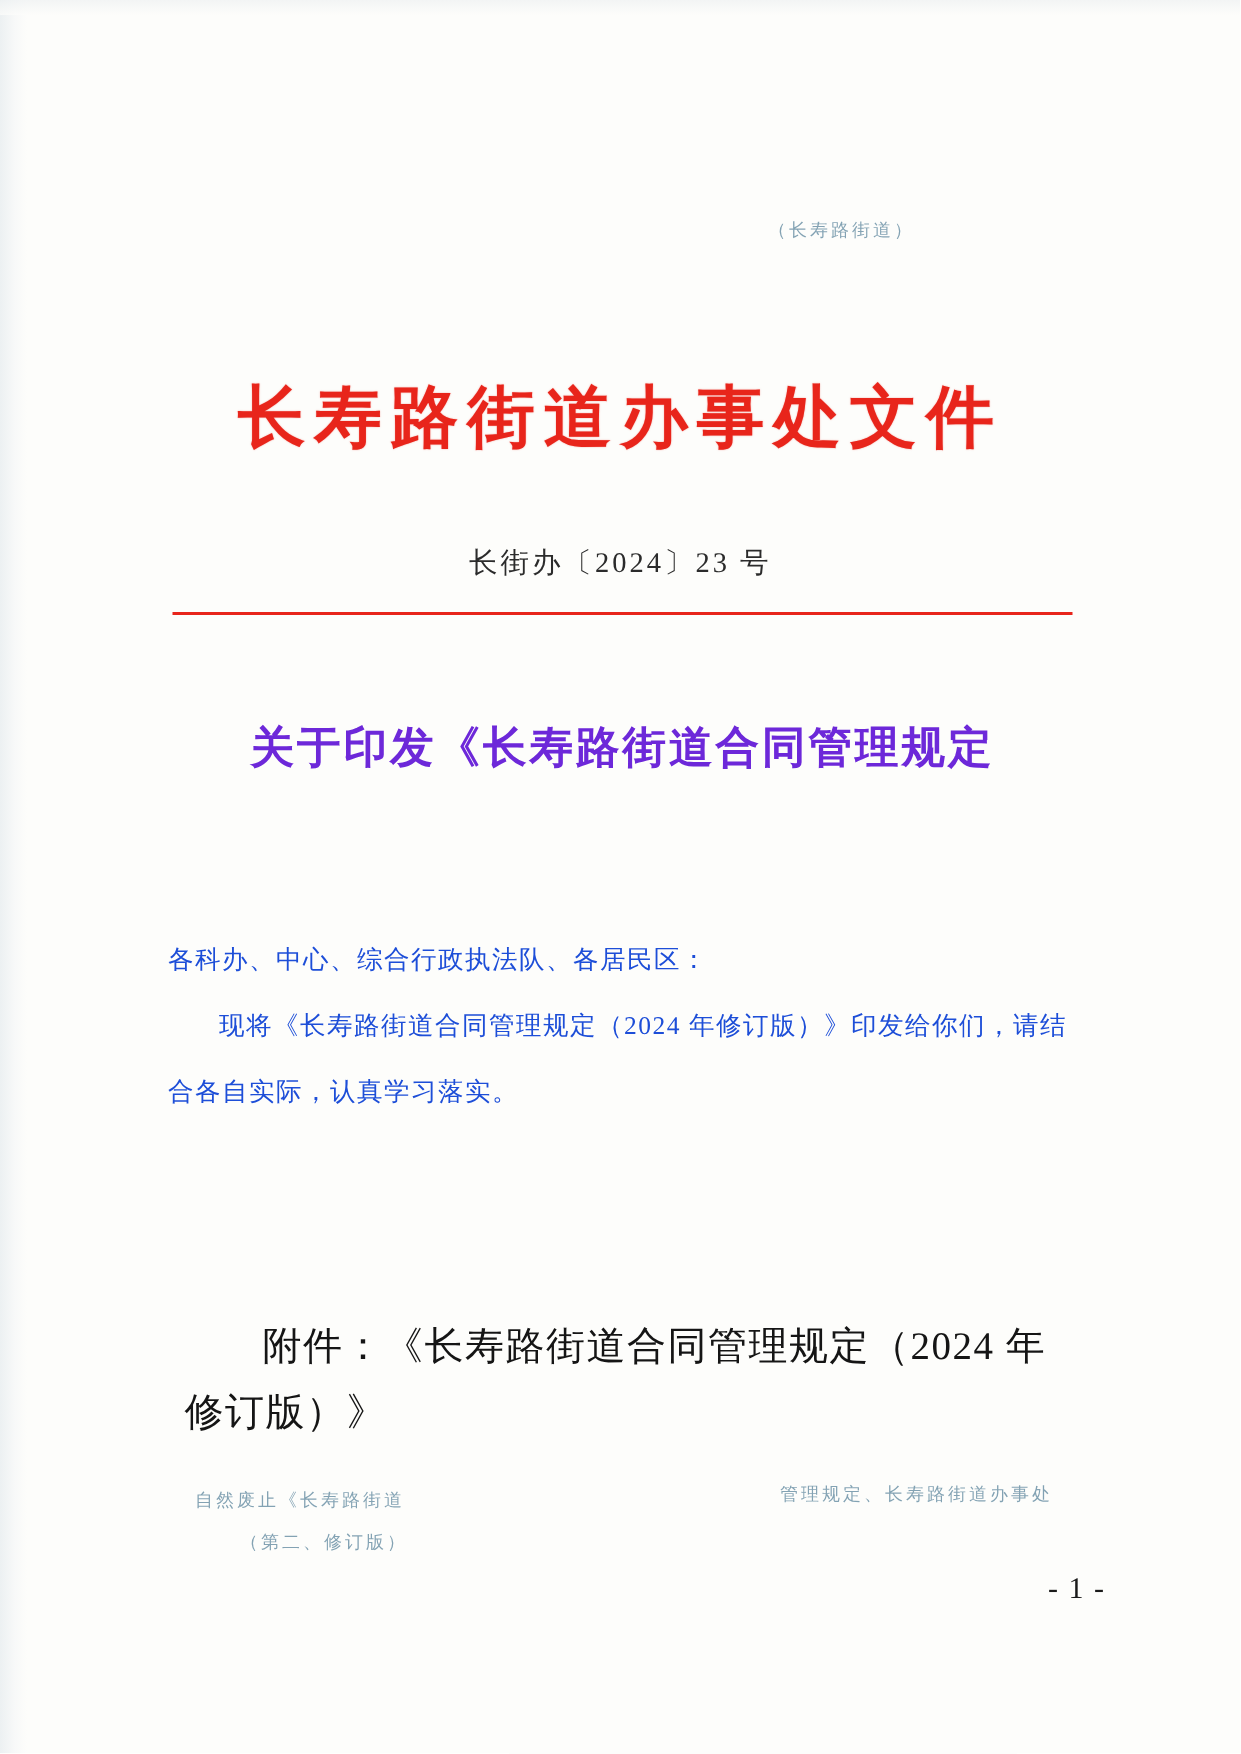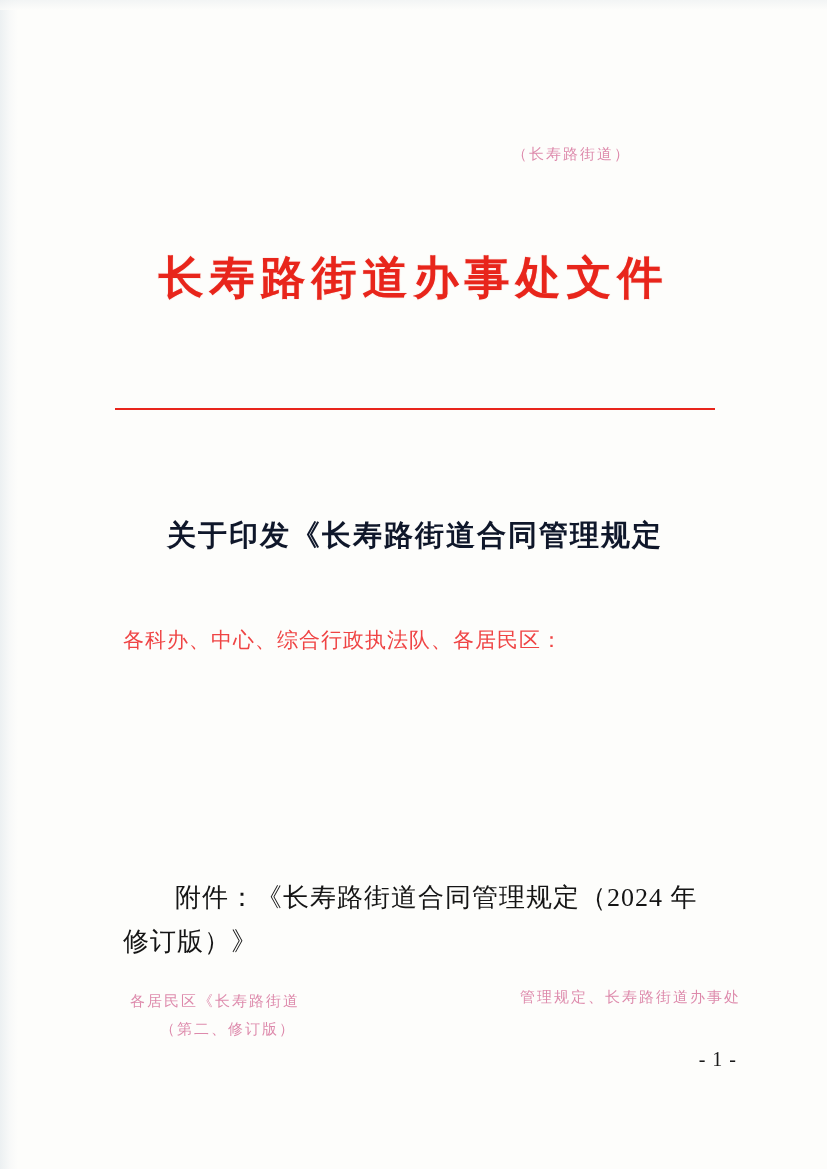--- a/index.html
+++ b/index.html
@@ -29,23 +29,23 @@
   }
   .scan-edge-top {
     position: absolute;
     left: 0; top: 0;
     width: 100%; height: 10px;
     background: linear-gradient(to bottom, #eef1f2 0%, #fdfdfb 100%);
     opacity: .7;
   }
   .ghost {
     position: absolute;
-    color: #be185d;
+    color: #0c4a6e;
     opacity: .5;
-    font-size: 15px;
+    font-size: 12px;
     letter-spacing: 2px;
     white-space: nowrap;
     font-family: Liberation Mono, monospace;
   }
   .ghost-1 { left: 512px; top: 145px; }
   .ghost-2 { left: 130px; top: 992px; }
   .ghost-3 { left: 160px; top: 1020px; text-align: center; }
   .ghost-4 { left: 520px; top: 988px; }
 
   
@@ -78,36 +78,36 @@
     top: 408px;
     width: 600px;
     height: 2px;
     background: #e8251b;
   }
 
   
   .subject {
     position: absolute;
     left: 118px;
-    top: 506px;
+    top: 470px;
     width: 594px;
     text-align: center;
-    color: #0f172a;
+    color: #6d28d9;
     font-size: 29px;
     font-weight: bold;
     line-height: 58px;
     letter-spacing: 2px;
   }
   .body-block {
     position: absolute;
-    left: 123px;
+    left: 112px;
     top: 618px;
     width: 600px;
-    color: #ef4444;
-    font-size: 21px;
+    color: #1d4ed8;
+    font-size: 17px;
     line-height: 44px;
     letter-spacing: 1px;
   }
   .p-indent { text-indent: 2em; }
   .attach {
     position: absolute;
     left: 123px;
     top: 876px;
     width: 600px;
     color: #151515;
@@ -127,32 +127,34 @@
 </style>
 </head>
 <body>
 
 <div class="page">
 
   <div class="scan-edge-left"></div>
   <div class="scan-edge-top"></div>
 
   <div class="ghost ghost-1">（长寿路街道）</div>
-  <div class="ghost ghost-2">各居民区《长寿路街道</div>
+  <div class="ghost ghost-2">自然废止《长寿路街道</div>
   <div class="ghost ghost-3">（第二、修订版）</div>
   <div class="ghost ghost-4">管理规定、长寿路街道办事处</div>
 
   <div class="doc-title">长寿路街道办事处文件</div>
+  <div class="doc-number">长街办〔2024〕23 号</div>
   <div class="red-rule"></div>
 
   <div class="subject">
     <div>关于印发《长寿路街道合同管理规定</div>
   </div>
 
   <div class="body-block">
     <div>各科办、中心、综合行政执法队、各居民区：</div>
+    <div class="p-indent">现将《长寿路街道合同管理规定（2024 年修订版）》印发给你们，请结合各自实际，认真学习落实。</div>
   </div>
 
   <div class="attach">附件：《长寿路街道合同管理规定（2024 年修订版）》</div>
 
   <div class="page-number">- 1 -</div>
 
 </div>
 
 </body></html>

